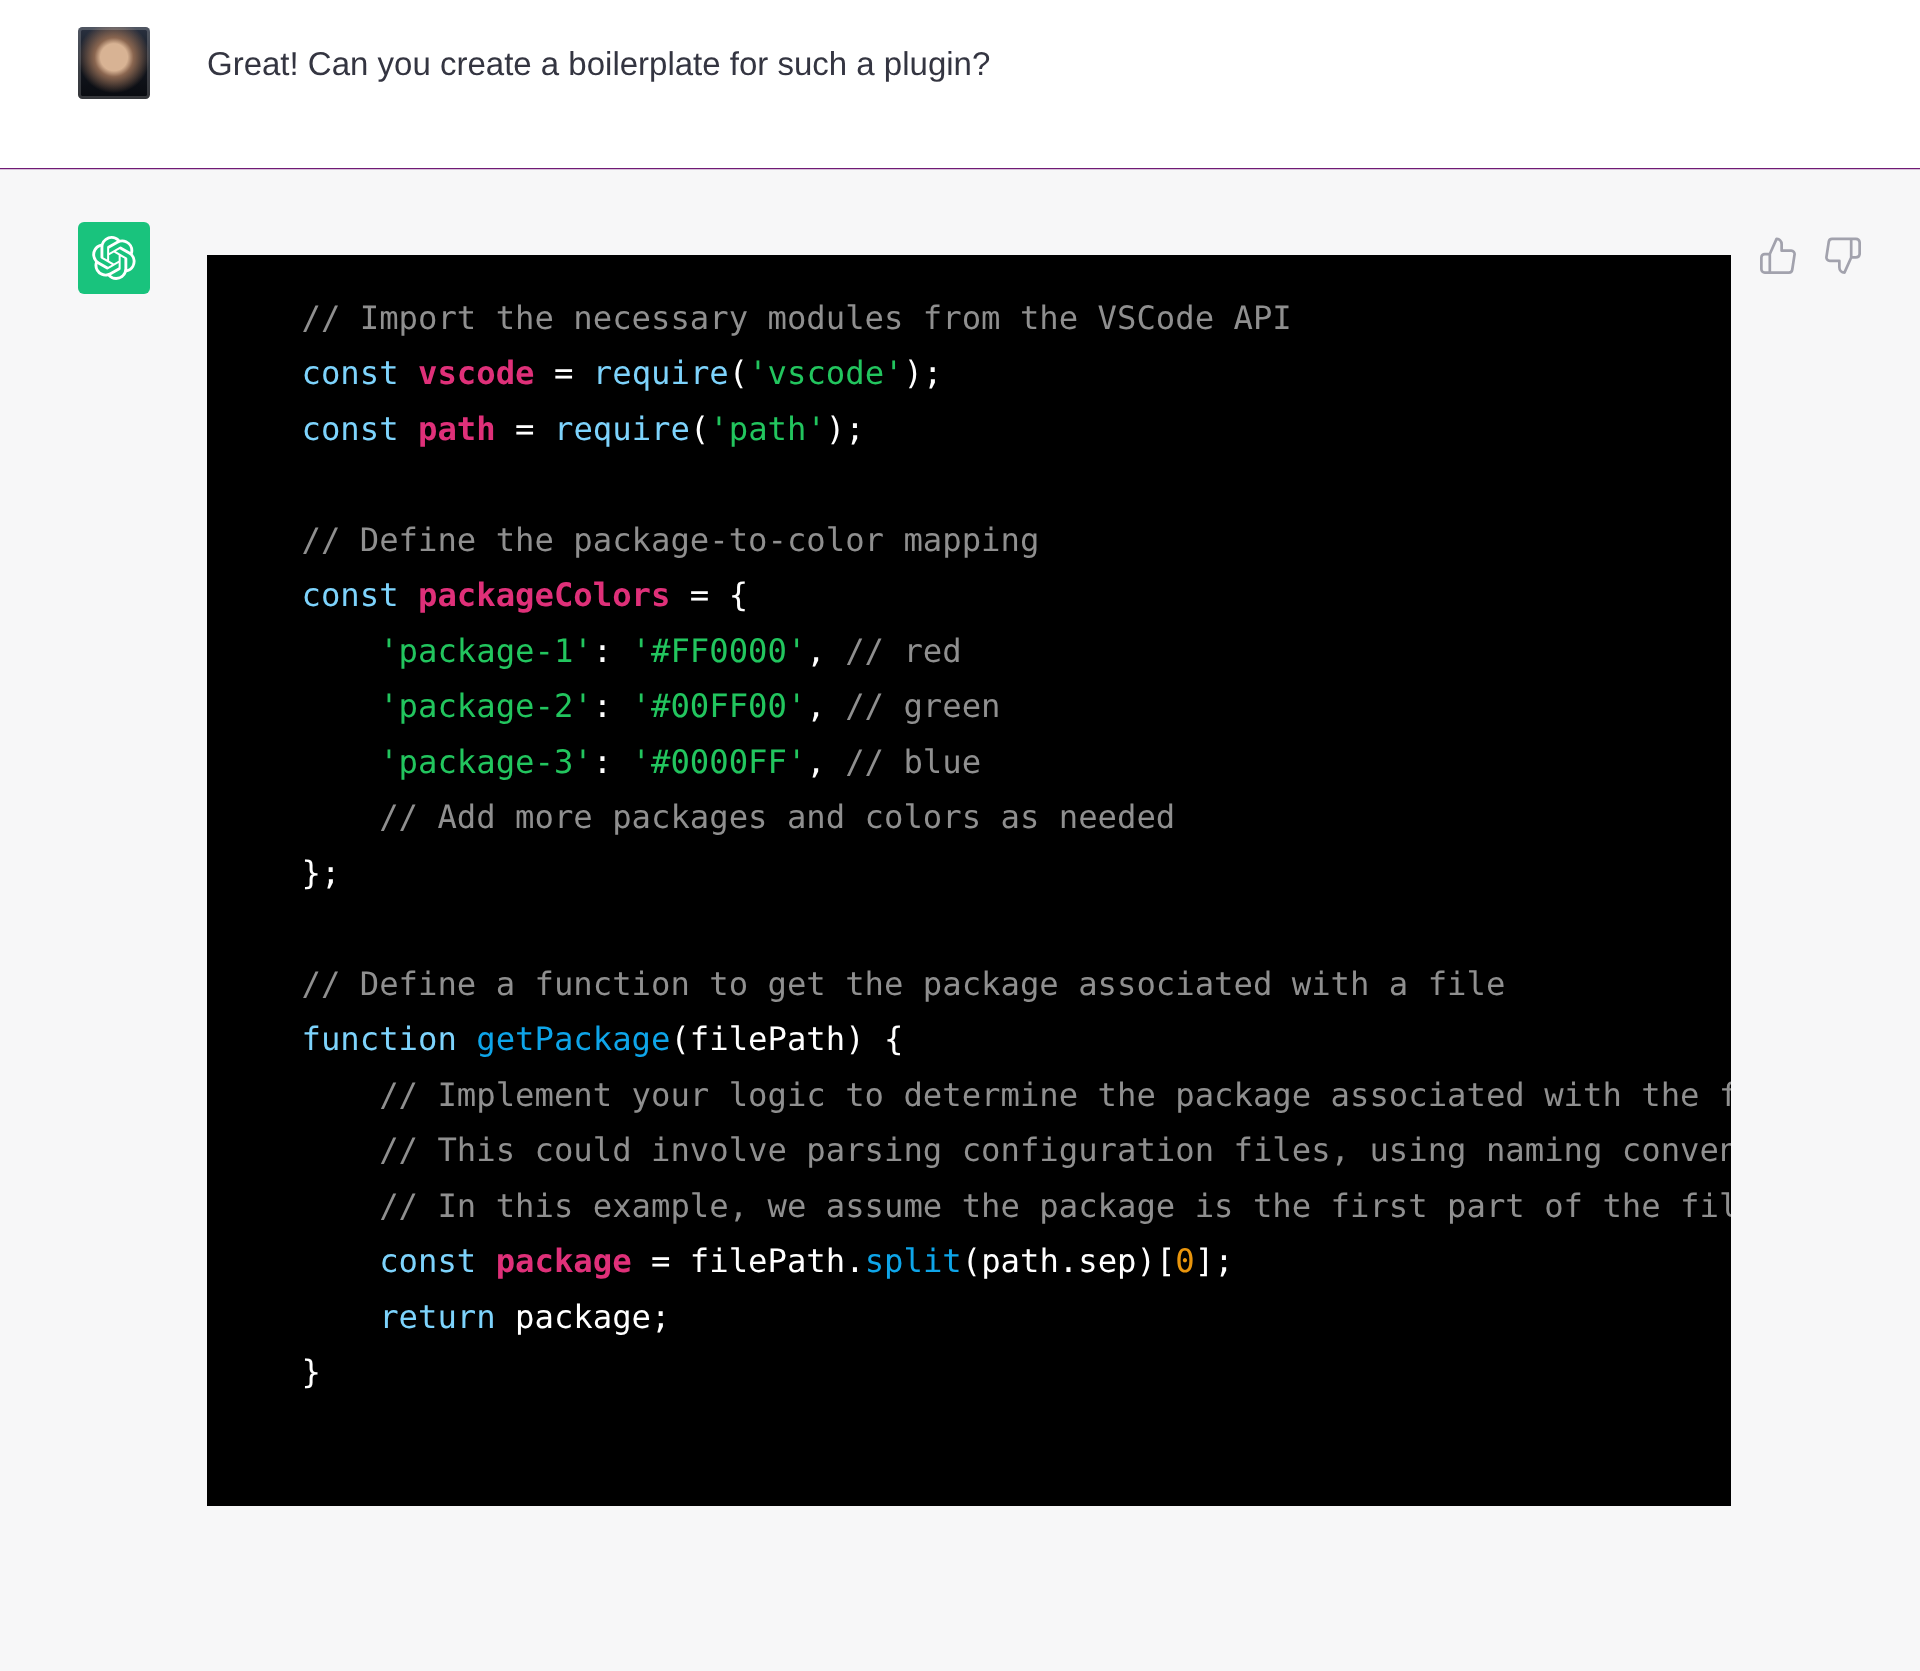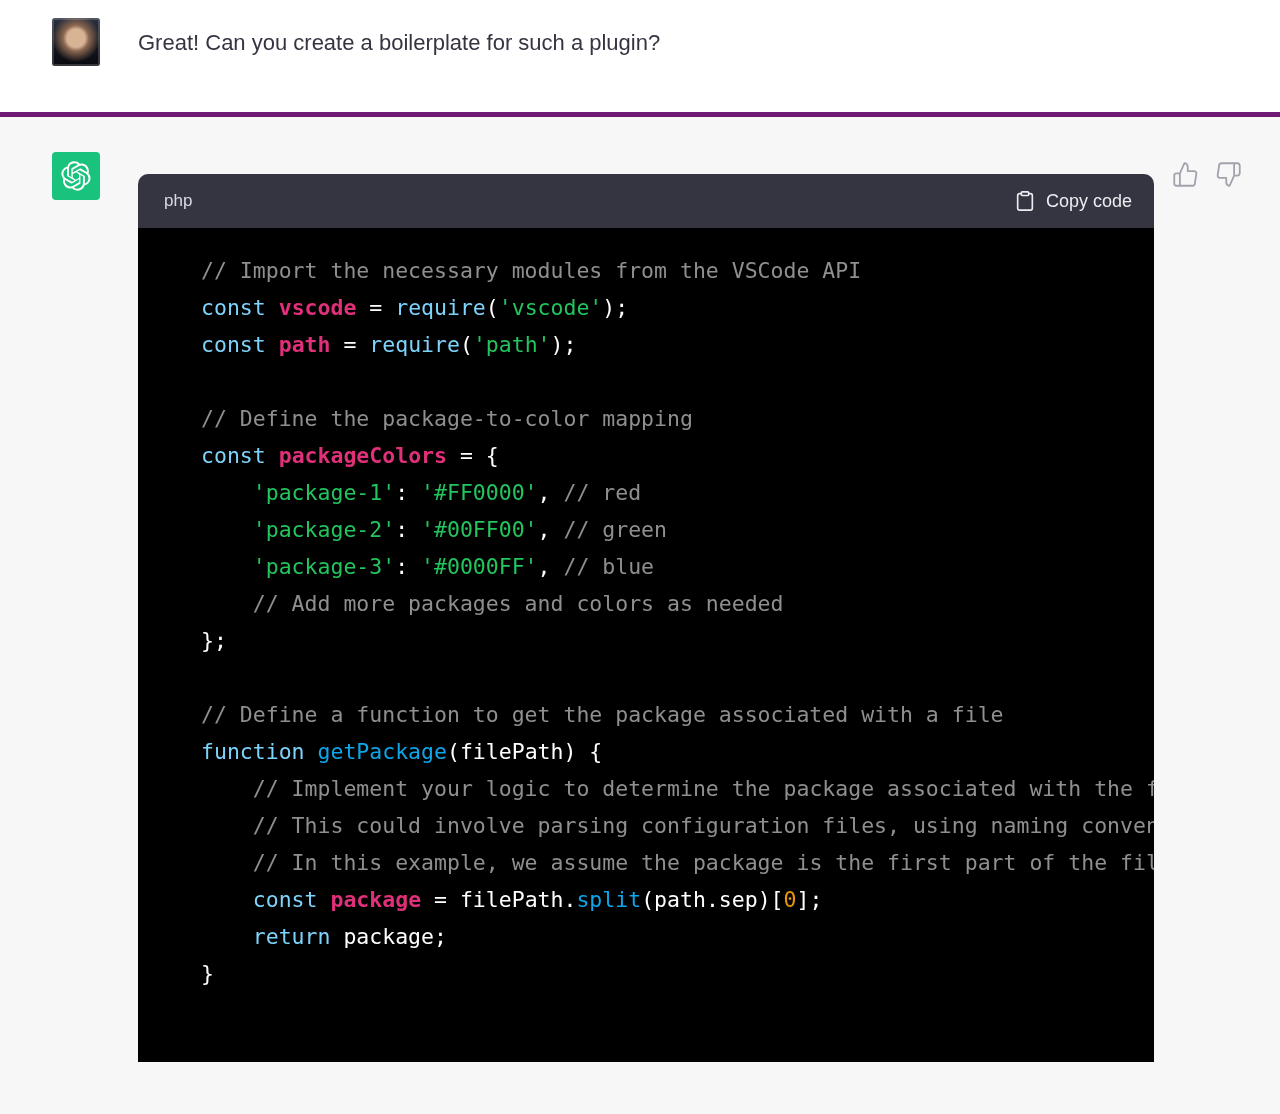--- a/index.html
+++ b/index.html
@@ -10,21 +10,21 @@
     overflow: hidden;
     background: #f7f7f8;
     font-family: "Liberation Sans", "DejaVu Sans", sans-serif;
   }
   .row { display: flex; align-items: flex-start; }
 
   
   .user-row {
     background: #ffffff;
     padding: 18px 52px 46px 52px;
-    border-bottom: 5px solid #701a75;
+    border-bottom: 1px solid #701a75;
   }
   .avatar {
     width: 48px; height: 48px; flex: 0 0 48px;
     margin-right: 38px;
     border-radius: 3px;
     overflow: hidden;
   }
   .user-avatar {
     background:
       radial-gradient(circle at 50% 42%, #d8b394 0 9px, #8a6650 13px, rgba(20,26,36,0) 24px),
@@ -130,30 +130,20 @@
 <div class="row assistant-row">
   <div class="avatar ai-avatar">
     <svg viewBox="0 0 41 41" fill="#ffffff" xmlns="http://www.w3.org/2000/svg" aria-hidden="true">
       <path d="M37.532 16.87a9.963 9.963 0 0 0-.856-8.184 10.078 10.078 0 0 0-10.855-4.835A9.964 9.964 0 0 0 18.306.5a10.079 10.079 0 0 0-9.614 6.977 9.967 9.967 0 0 0-6.664 4.834 10.08 10.08 0 0 0 1.24 11.817 9.965 9.965 0 0 0 .856 8.185 10.079 10.079 0 0 0 10.855 4.835 9.965 9.965 0 0 0 7.516 3.35 10.078 10.078 0 0 0 9.617-6.981 9.967 9.967 0 0 0 6.663-4.834 10.079 10.079 0 0 0-1.243-11.813ZM22.498 37.886a7.474 7.474 0 0 1-4.799-1.735c.061-.033.168-.091.237-.134l7.964-4.6a1.294 1.294 0 0 0 .655-1.134V19.054l3.366 1.944a.12.12 0 0 1 .066.092v9.299a7.505 7.505 0 0 1-7.49 7.496ZM6.392 31.006a7.471 7.471 0 0 1-.894-5.023c.06.036.162.099.237.141l7.964 4.6a1.297 1.297 0 0 0 1.308 0l9.724-5.614v3.888a.12.12 0 0 1-.048.103l-8.051 4.649a7.504 7.504 0 0 1-10.24-2.744ZM4.297 13.62A7.469 7.469 0 0 1 8.2 10.333c0 .068-.004.19-.004.274v9.201a1.294 1.294 0 0 0 .654 1.132l9.723 5.614-3.366 1.944a.12.12 0 0 1-.114.01L7.04 23.856a7.504 7.504 0 0 1-2.743-10.237Zm27.658 6.437-9.724-5.615 3.367-1.943a.121.121 0 0 1 .113-.01l8.052 4.648a7.498 7.498 0 0 1-1.158 13.528v-9.476a1.293 1.293 0 0 0-.65-1.132Zm3.35-5.043c-.059-.037-.162-.099-.236-.141l-7.965-4.6a1.298 1.298 0 0 0-1.308 0l-9.723 5.614v-3.888a.12.12 0 0 1 .048-.103l8.05-4.645a7.497 7.497 0 0 1 11.135 7.763Zm-21.063 6.929-3.367-1.944a.12.12 0 0 1-.065-.092v-9.299a7.497 7.497 0 0 1 12.293-5.756 6.94 6.94 0 0 0-.236.134l-7.965 4.6a1.294 1.294 0 0 0-.654 1.132l-.006 11.225Zm1.829-3.943 4.33-2.501 4.332 2.5v5l-4.331 2.5-4.331-2.5Z"></path>
     </svg>
   </div>
 
   <div class="assistant-main">
 
     <div class="code-block">
-      <div class="code-header">
-        <span class="code-lang">php</span>
-        <button class="copy-btn">
-          <svg viewBox="0 0 24 24" fill="none" stroke="currentColor" stroke-width="1.8" stroke-linecap="round" stroke-linejoin="round" aria-hidden="true">
-            <path d="M16 4h2a2 2 0 0 1 2 2v14a2 2 0 0 1-2 2H6a2 2 0 0 1-2-2V6a2 2 0 0 1 2-2h2"></path>
-            <rect x="8" y="2" width="8" height="4" rx="1" ry="1"></rect>
-          </svg>
-          <span>Copy code</span>
-        </button>
-      </div>
       <pre class="code-body"><code id="code-lines"><div class="code-line"><span class="tok-c">// Import the necessary modules from the VSCode API</span></div><div class="code-line"><span class="tok-k">const</span><span class="tok-p"> </span><span class="tok-v">vscode</span><span class="tok-p"> = </span><span class="tok-k">require</span><span class="tok-p">(</span><span class="tok-s">'vscode'</span><span class="tok-p">);</span></div><div class="code-line"><span class="tok-k">const</span><span class="tok-p"> </span><span class="tok-v">path</span><span class="tok-p"> = </span><span class="tok-k">require</span><span class="tok-p">(</span><span class="tok-s">'path'</span><span class="tok-p">);</span></div><div class="code-line"></div><div class="code-line"><span class="tok-c">// Define the package-to-color mapping</span></div><div class="code-line"><span class="tok-k">const</span><span class="tok-p"> </span><span class="tok-v">packageColors</span><span class="tok-p"> = {</span></div><div class="code-line"><span class="tok-p">    </span><span class="tok-s">'package-1'</span><span class="tok-p">: </span><span class="tok-s">'#FF0000'</span><span class="tok-p">, </span><span class="tok-c">// red</span></div><div class="code-line"><span class="tok-p">    </span><span class="tok-s">'package-2'</span><span class="tok-p">: </span><span class="tok-s">'#00FF00'</span><span class="tok-p">, </span><span class="tok-c">// green</span></div><div class="code-line"><span class="tok-p">    </span><span class="tok-s">'package-3'</span><span class="tok-p">: </span><span class="tok-s">'#0000FF'</span><span class="tok-p">, </span><span class="tok-c">// blue</span></div><div class="code-line"><span class="tok-p">    </span><span class="tok-c">// Add more packages and colors as needed</span></div><div class="code-line"><span class="tok-p">};</span></div><div class="code-line"></div><div class="code-line"><span class="tok-c">// Define a function to get the package associated with a file</span></div><div class="code-line"><span class="tok-k">function</span><span class="tok-p"> </span><span class="tok-f">getPackage</span><span class="tok-p">(filePath) {</span></div><div class="code-line"><span class="tok-p">    </span><span class="tok-c">// Implement your logic to determine the package associated with the file path</span></div><div class="code-line"><span class="tok-p">    </span><span class="tok-c">// This could involve parsing configuration files, using naming conventions, etc.</span></div><div class="code-line"><span class="tok-p">    </span><span class="tok-c">// In this example, we assume the package is the first part of the file path</span></div><div class="code-line"><span class="tok-p">    </span><span class="tok-k">const</span><span class="tok-p"> </span><span class="tok-v">package</span><span class="tok-p"> = filePath.</span><span class="tok-f">split</span><span class="tok-p">(path.sep)[</span><span class="tok-n">0</span><span class="tok-p">];</span></div><div class="code-line"><span class="tok-p">    </span><span class="tok-k">return</span><span class="tok-p"> package;</span></div><div class="code-line"><span class="tok-p">}</span></div></code></pre>
     </div>
   </div>
 
   <div class="feedback">
     <button class="icon-btn">
       <svg viewBox="0 0 24 24" fill="none" stroke="currentColor" stroke-width="1.6" stroke-linecap="round" stroke-linejoin="round" aria-hidden="true">
         <path d="M14 9V5a3 3 0 0 0-3-3l-4 9v11h11.28a2 2 0 0 0 2-1.7l1.38-9a2 2 0 0 0-2-2.3zM7 22H4a2 2 0 0 1-2-2v-7a2 2 0 0 1 2-2h3"></path>
       </svg>
     </button>

